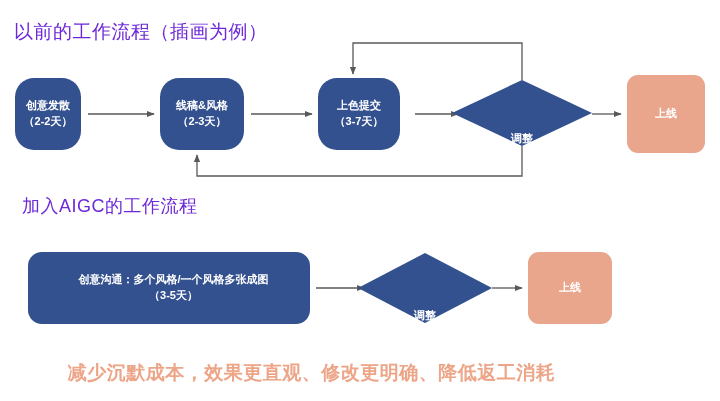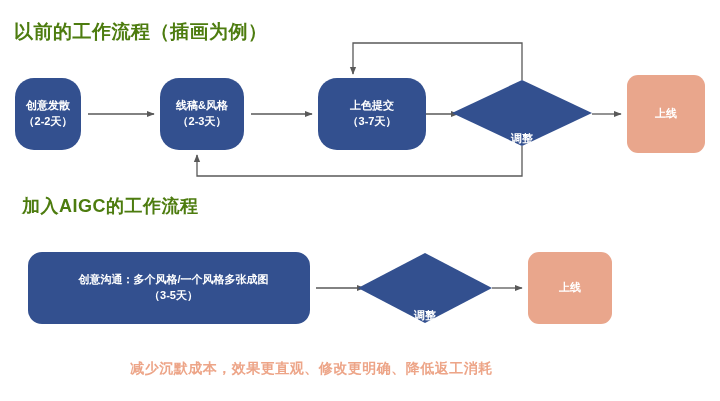--- a/index.html
+++ b/index.html
@@ -20,22 +20,22 @@
     left: 0; top: 0;
     width: 720px;
     height: 401px;
     background: #ffffff;
   }
 
   
   .section-title {
     position: absolute;
     font-size: 19px;
-    font-weight: bold;
-    color: #4d7c0f;
+    font-weight: normal;
+    color: #6d28d9;
     letter-spacing: 0.5px;
     white-space: nowrap;
   }
   #title-old   { left: 14px; top: 19px; }
   #title-aigc  { left: 22px; top: 194px; font-size: 18px; }
 
   
   .node {
     position: absolute;
     box-sizing: border-box;
@@ -49,21 +49,21 @@
     line-height: 1.45;
     border-radius: 19px;
   }
   .node.blue { background: #33508f; }
   .node.pink { background: #e9a68c; border-radius: 11px; }
   .node .lines { padding: 0 6px; }
 
   
   #node-idea     { left: 15px;  top: 78px;  width: 66px;  height: 72px; }
   #node-sketch   { left: 160px; top: 78px;  width: 84px;  height: 72px; text-align: center; }
-  #node-color    { left: 318px; top: 78px;  width: 108px;  height: 72px; }
+  #node-color    { left: 318px; top: 78px;  width: 82px;  height: 72px; }
   #node-launch-1 { left: 627px; top: 75px;  width: 78px;  height: 78px; }
 
   
   #node-comm     { left: 28px;  top: 252px; width: 282px; height: 72px; border-radius: 14px; padding-left: 9px; }
   #node-launch-2 { left: 528px; top: 252px; width: 84px;  height: 72px; }
 
   
   .diamond {
     position: absolute;
     display: flex;
@@ -97,21 +97,21 @@
     pointer-events: none;
   }
 
   
   #caption {
     position: absolute;
     left: 0;
     top: 360px;
     width: 623px;
     text-align: center;
-    font-size: 14px;
+    font-size: 19px;
     font-weight: bold;
     color: #eda588;
     letter-spacing: 0.5px;
   }
 </style>
 </head>
 <body>
 
 <div id="slide">
 

